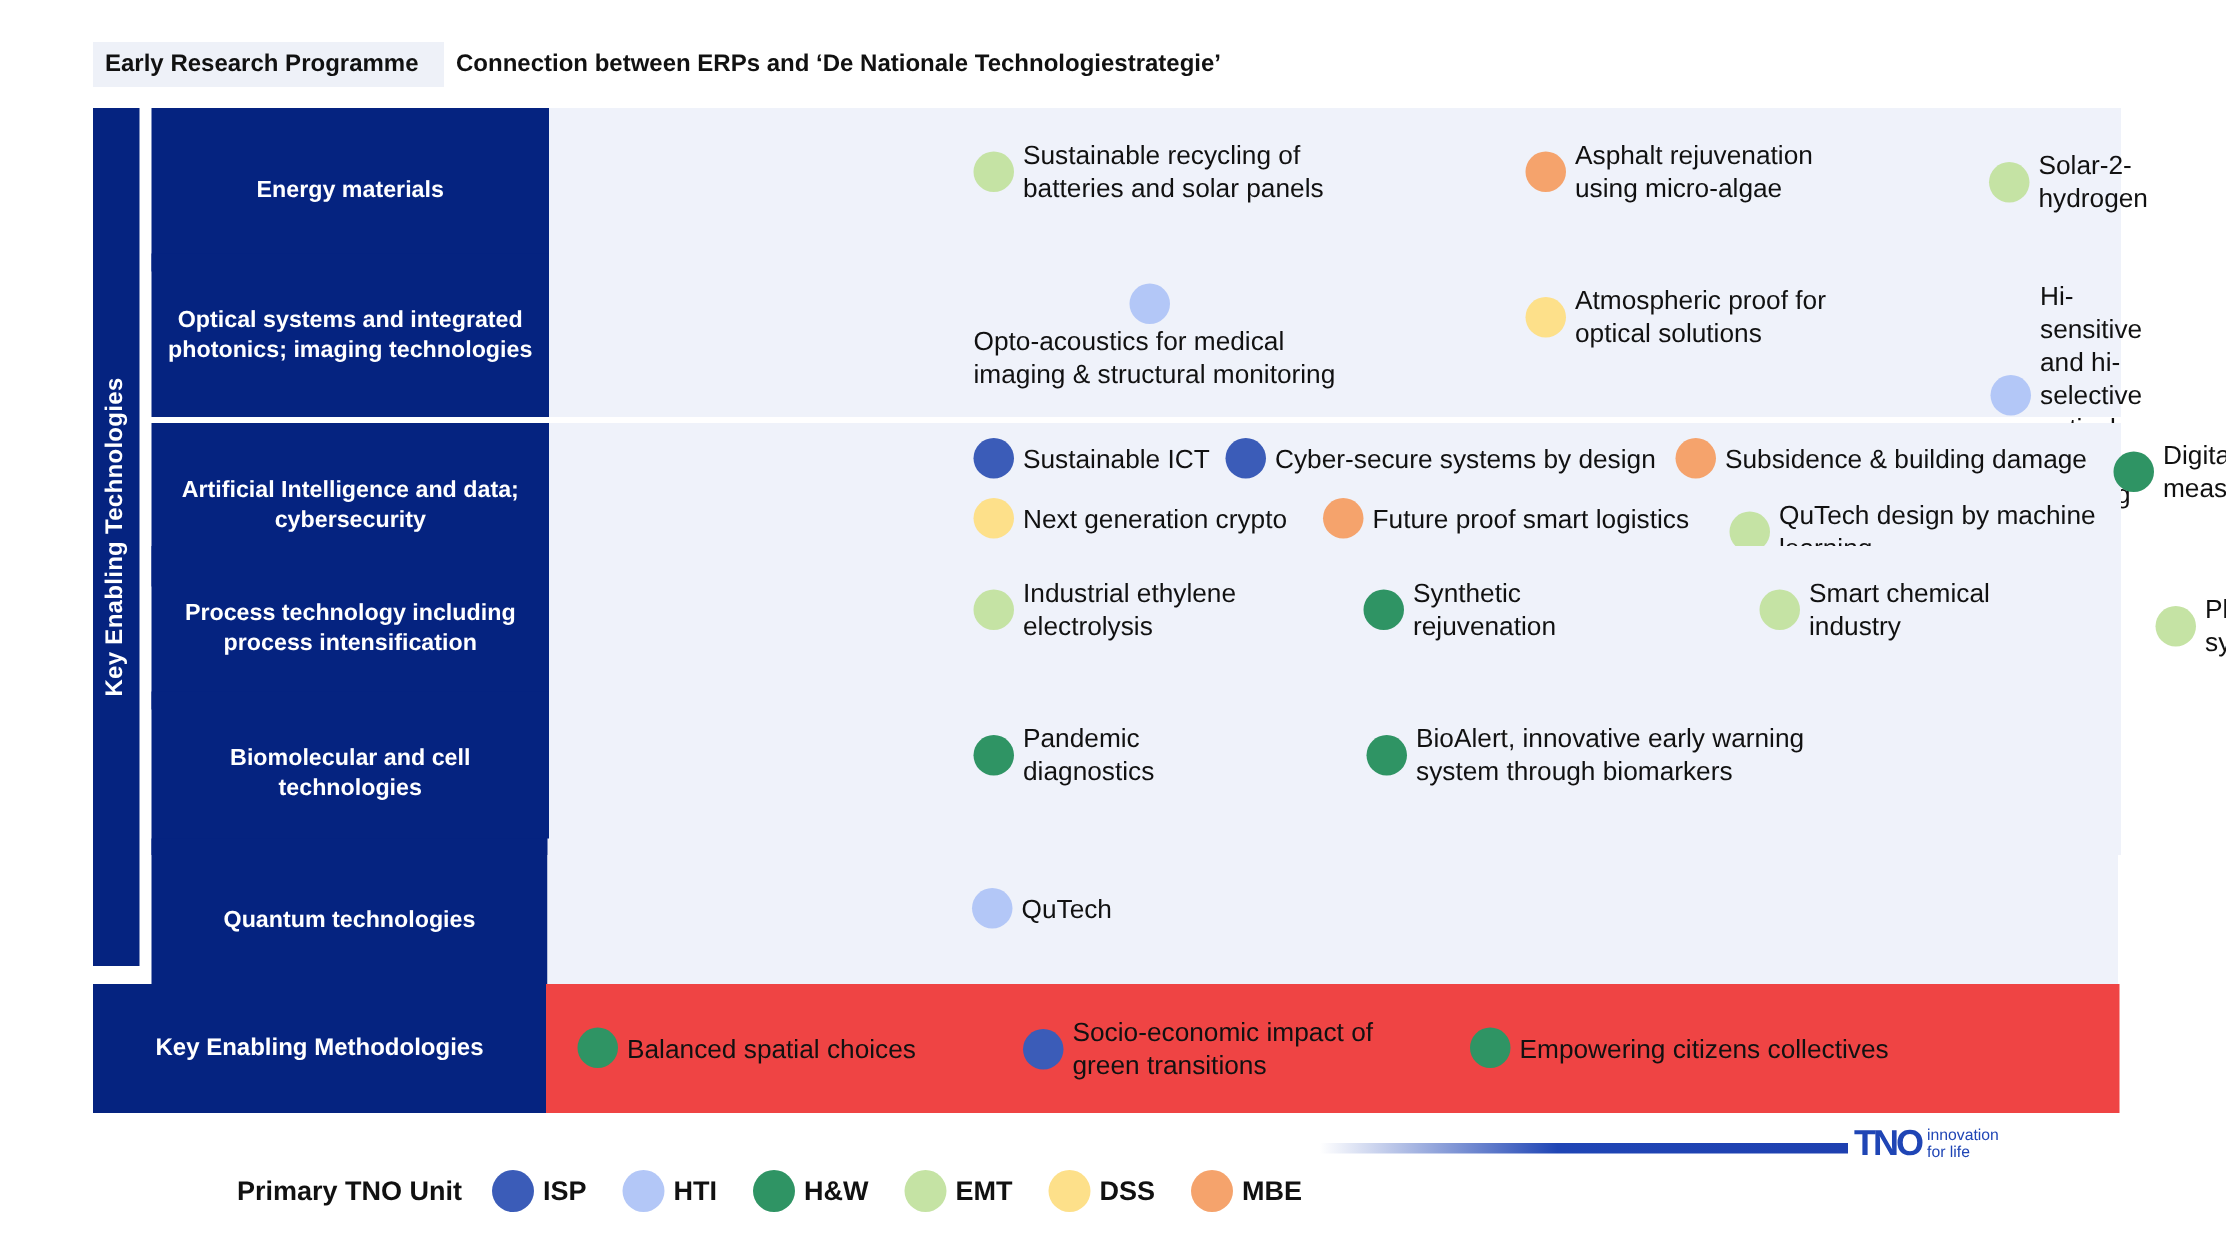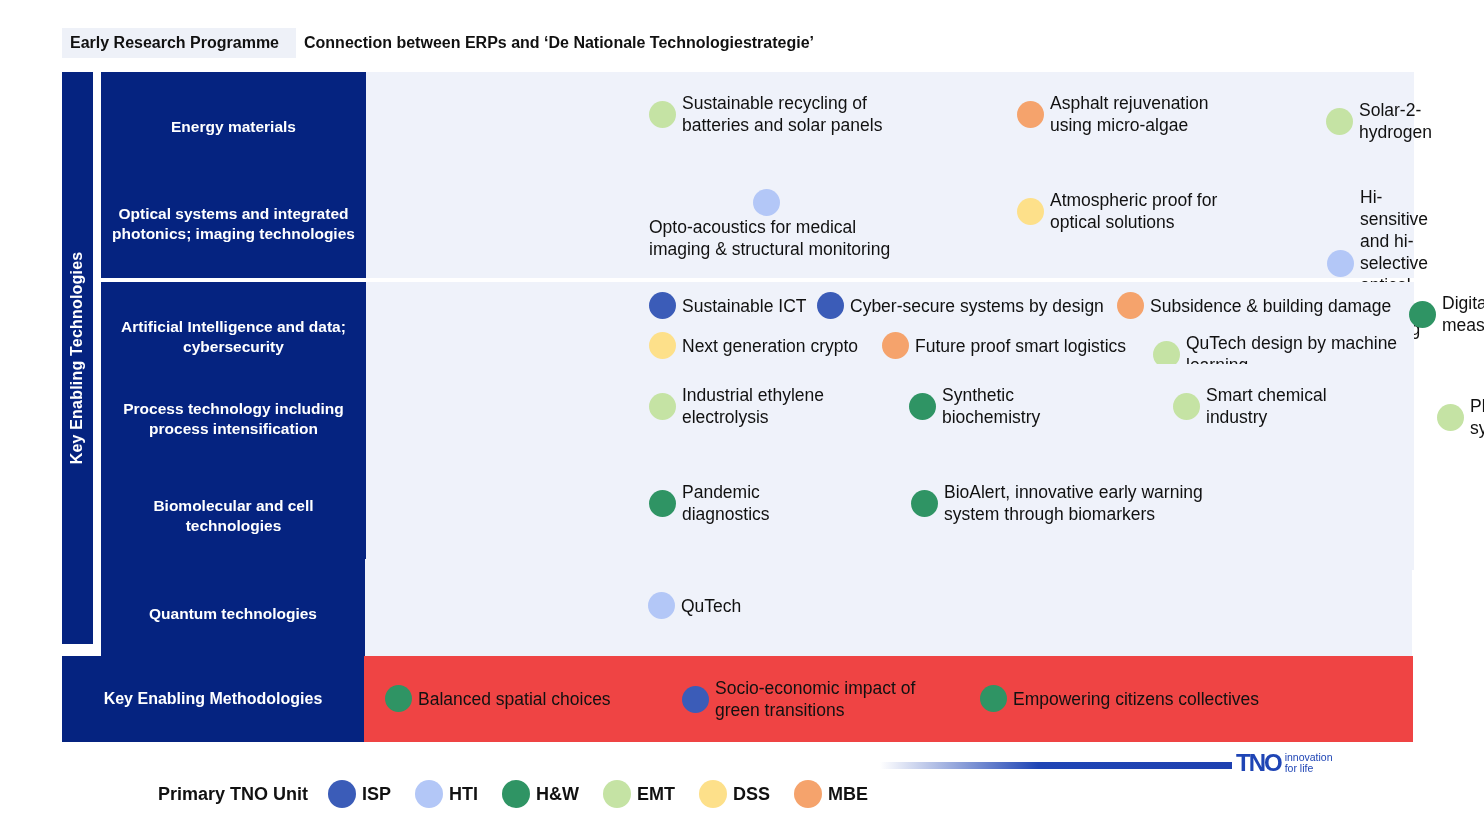--- a/index.html
+++ b/index.html
@@ -153,21 +153,21 @@
   <div class="label">Process technology including process intensification</div>
   <div class="content">
     <div class="item" style="left:283px; top:20px;">
       <span class="dot" style="background:#c5e3a4;"></span>
       <span class="txt">Industrial ethylene
 electrolysis</span>
     </div>
     <div class="item" style="left:543px; top:20px;">
       <span class="dot" style="background:#2f9464;"></span>
       <span class="txt">Synthetic
-biochemistry</span>
+rejuvenation</span>
     </div>
     <div class="item" style="left:807px; top:20px;">
       <span class="dot" style="background:#c5e3a4;"></span>
       <span class="txt">Smart chemical
 industry</span>
     </div>
     <div class="item" style="left:1071px; top:31px;">
       <span class="dot" style="background:#c5e3a4;"></span>
       <span class="txt">Plasma synthesis</span>
     </div>

